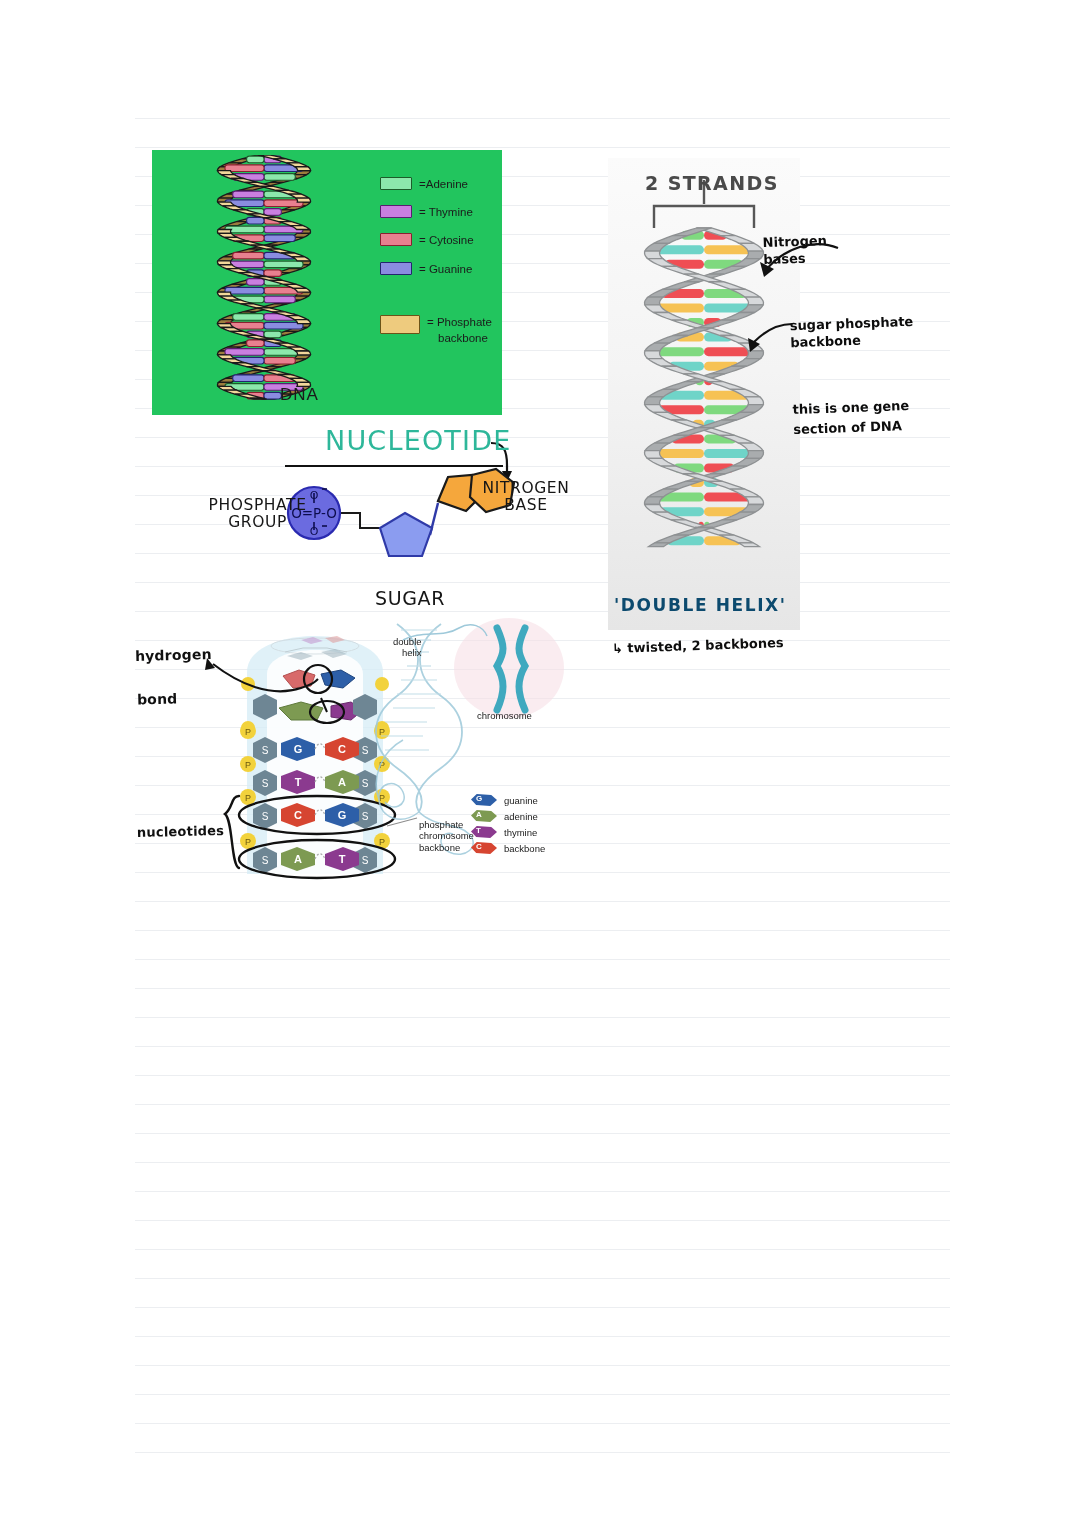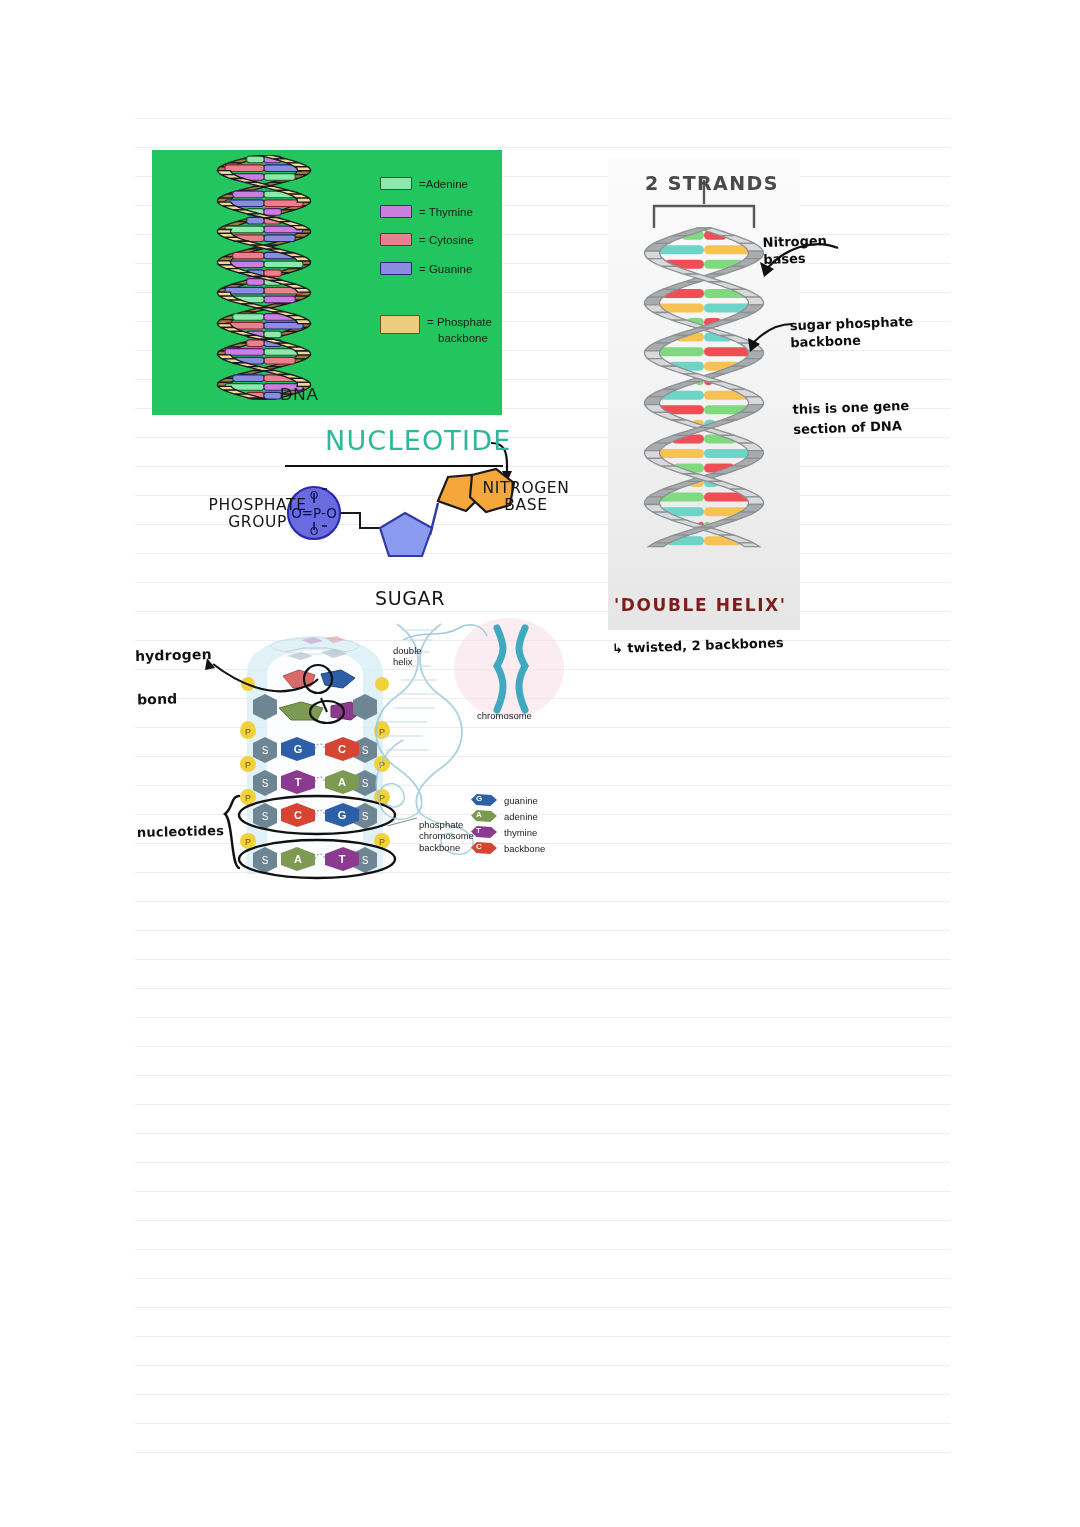--- a/index.html
+++ b/index.html
@@ -38,21 +38,21 @@
   
   #ladder-panel{left:135px;top:612px;width:465px;height:268px;}
   .sm{font-size:9.5px;color:#1b1b1b;line-height:1.2;}
   .baselg{font-size:9.5px;color:#1b1b1b;}
 
   
   #right-panel{left:608px;top:158px;width:192px;height:472px;
                background:linear-gradient(180deg,#fbfbfb 0%,#f4f4f4 45%,#e6e6e6 100%);}
   #strands-label{position:absolute;left:645px;top:172px;font-size:19px;color:#4a4a4a;
                  letter-spacing:1.4px;font-family:"DejaVu Sans",sans-serif;font-weight:700;z-index:4;}
-  #dh-label{position:absolute;left:614px;top:595px;font-size:17px;color:#7f1d1d;
+  #dh-label{position:absolute;left:614px;top:595px;font-size:17px;color:#0c4a6e;
             letter-spacing:1.6px;font-family:"DejaVu Sans",sans-serif;font-weight:700;z-index:4;}
   .note{position:absolute;z-index:5;font-family:"DejaVu Sans",sans-serif;color:#0d0d0d;
         font-weight:600;font-size:13px;line-height:1.32;transform:rotate(-2deg);}
 </style>
 </head>
 <body>
 
 <div id="ruled">
     <div class="rule" style="top: 118px; width: 815px; background: rgb(236, 238, 241);"></div>
     <div class="rule" style="top: 147px; width: 815px; background: rgb(236, 238, 241);"></div>
@@ -495,21 +495,21 @@
     <g>
       <path d="M362,16 C370,34 370,40 362,54 C370,68 370,80 362,98" fill="none" stroke="#3fa9bf" stroke-width="7" stroke-linecap="round"></path>
       <path d="M390,16 C382,34 382,40 390,54 C382,68 382,80 390,98" fill="none" stroke="#3fa9bf" stroke-width="7" stroke-linecap="round"></path>
     </g>
 
     <path d="M268,28 C286,18 308,26 324,16 C336,9 348,14 352,24" fill="none" stroke="#9ec9da" stroke-width="1.5"></path>
 
     <path d="M252,214 L282,206" fill="none" stroke="#8d8d8d" stroke-width="1.2"></path>
   </svg>
 
-  <div class="sm" style="position:absolute;left:258px;top:33px;">
+  <div class="sm" style="position:absolute;left:258px;top:24px;text-align:right;">
     <span>double</span><br>
     <span>helix</span>
   </div>
   <div class="sm" style="position:absolute;left:342px;top:98px;">chromosome</div>
   <div class="sm" style="position:absolute;left:284px;top:207px;">
     <span>phosphate</span><br>
     <span>chromosome</span><br>
     <span>backbone</span>
   </div>
 

